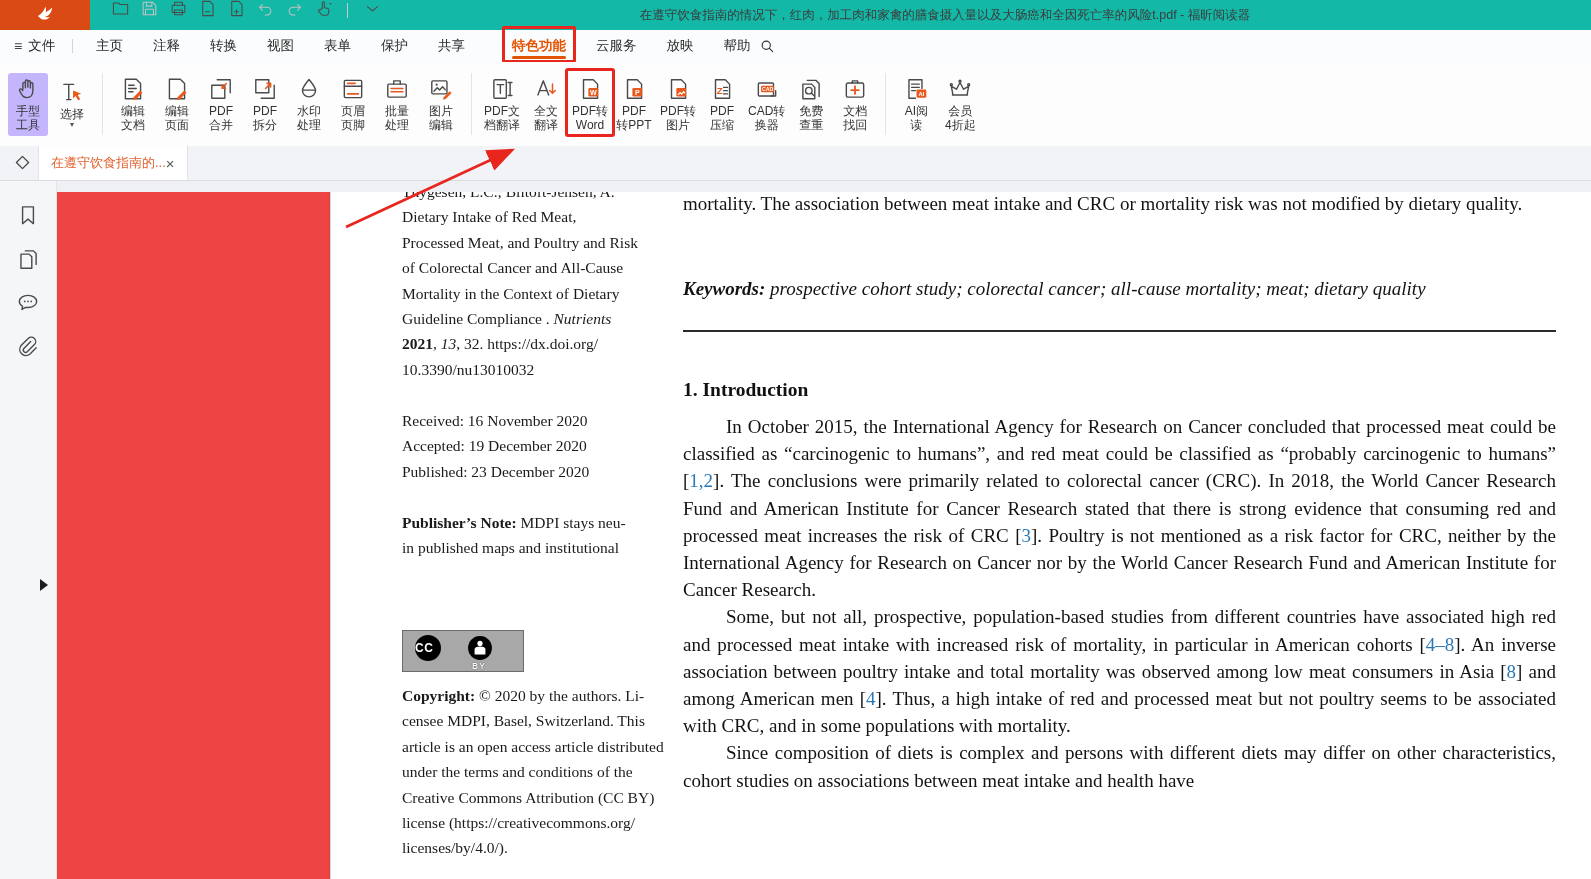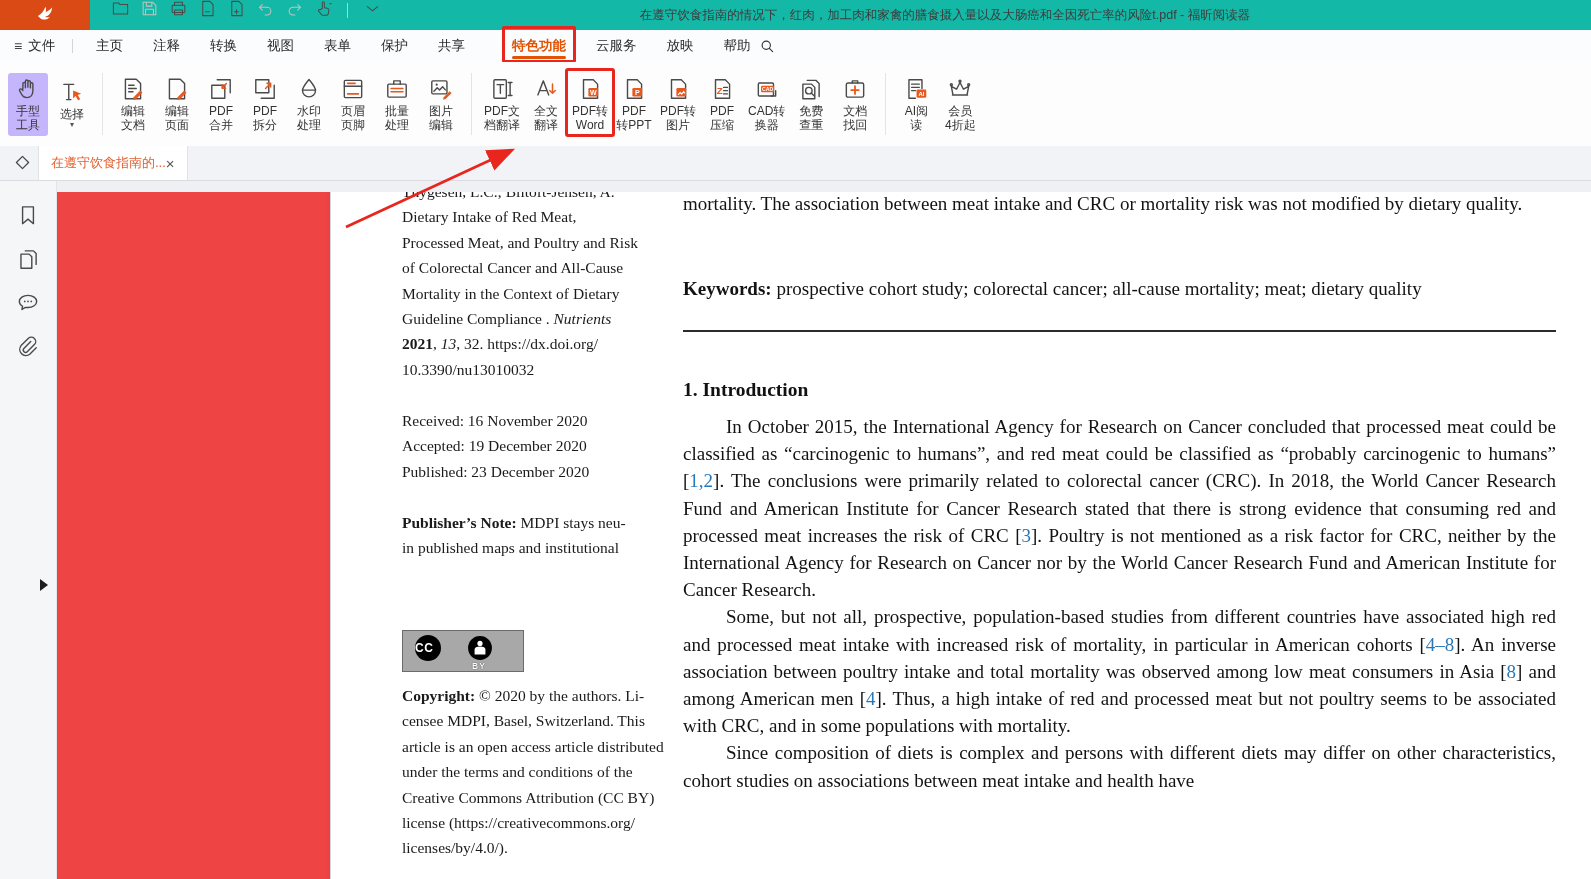--- a/index.html
+++ b/index.html
@@ -67,21 +67,21 @@
                  border-left:8px solid #1d1d1d;border-top:6px solid transparent;border-bottom:6px solid transparent;}
 
   
   .docarea{position:absolute;left:56px;top:180px;right:0;bottom:0;background:#ef4444;overflow:hidden;margin-top:12px;}
   .page{position:absolute;left:274px;top:-20px;width:1600px;height:1320px;background:#fff;
         border:1px solid #d3d5d8;box-shadow:0 0 5px rgba(0,0,0,.07);}
   .scol{position:absolute;width:285px;font:15.5px/25.4px "Liberation Serif",serif;color:#1a1a1a;}
   .tline{white-space:nowrap;}
   .mcol{position:absolute;left:352px;width:873px;font:19px/27.2px "Liberation Serif",serif;
         color:#131313;text-align:justify;}
-  #keywords{text-align:left;}
+  #keywords{text-align:left;font-style:italic;}
   .mrule{position:absolute;left:352px;width:873px;border-top:2px solid #2b2b2b;}
   .mhead{position:absolute;left:352px;margin:0;font:bold 19.5px/24px "Liberation Serif",serif;color:#111;}
   .mpar{margin:0;}
   .mpar.ind{text-indent:43px;}
   .b{font-weight:bold;}
   .i{font-style:italic;}
   .link{color:#2878B8;}
 
   
   .ccbadge{position:absolute;width:120px;height:40px;background:#a8a8a8;border:1px solid #6b6b6b;}

